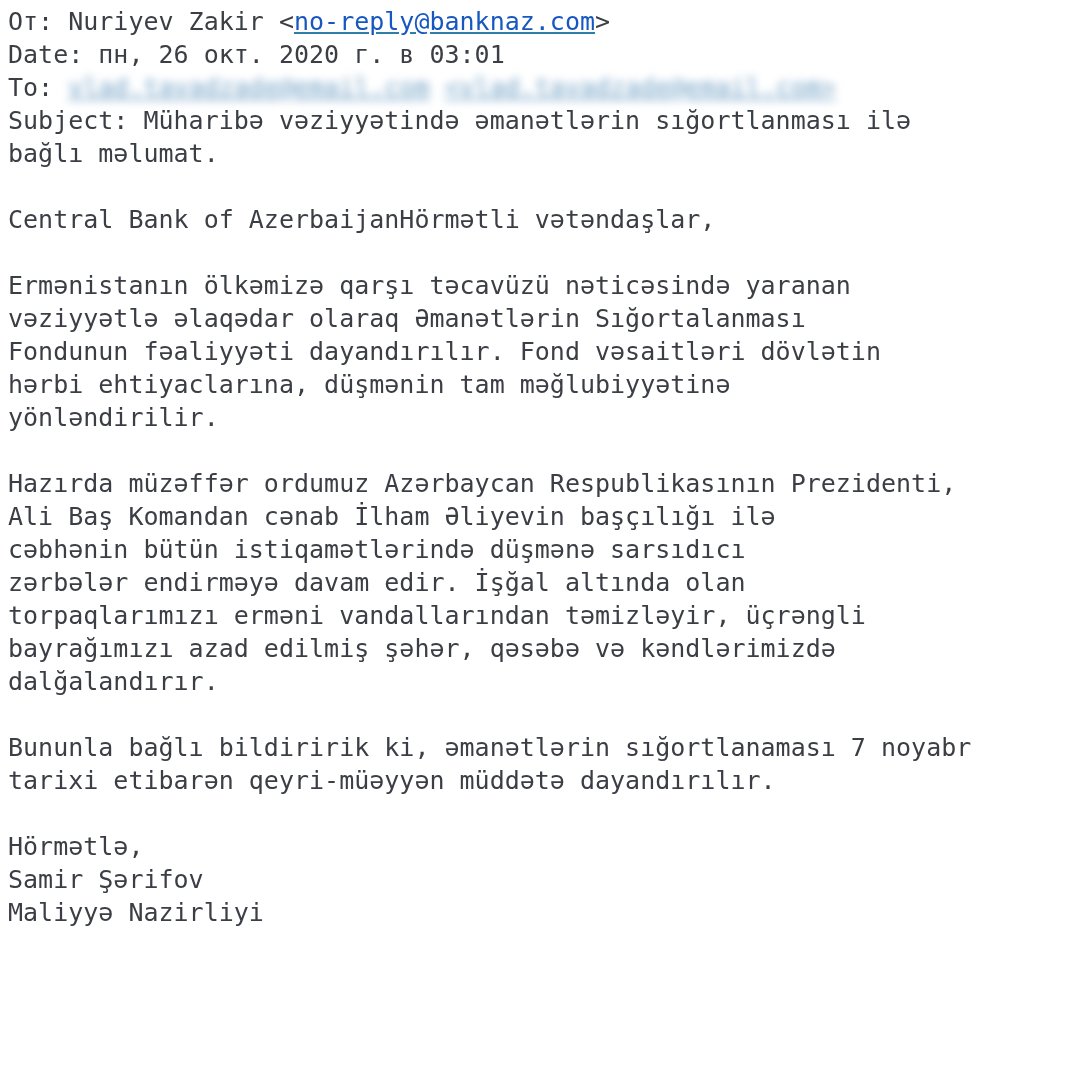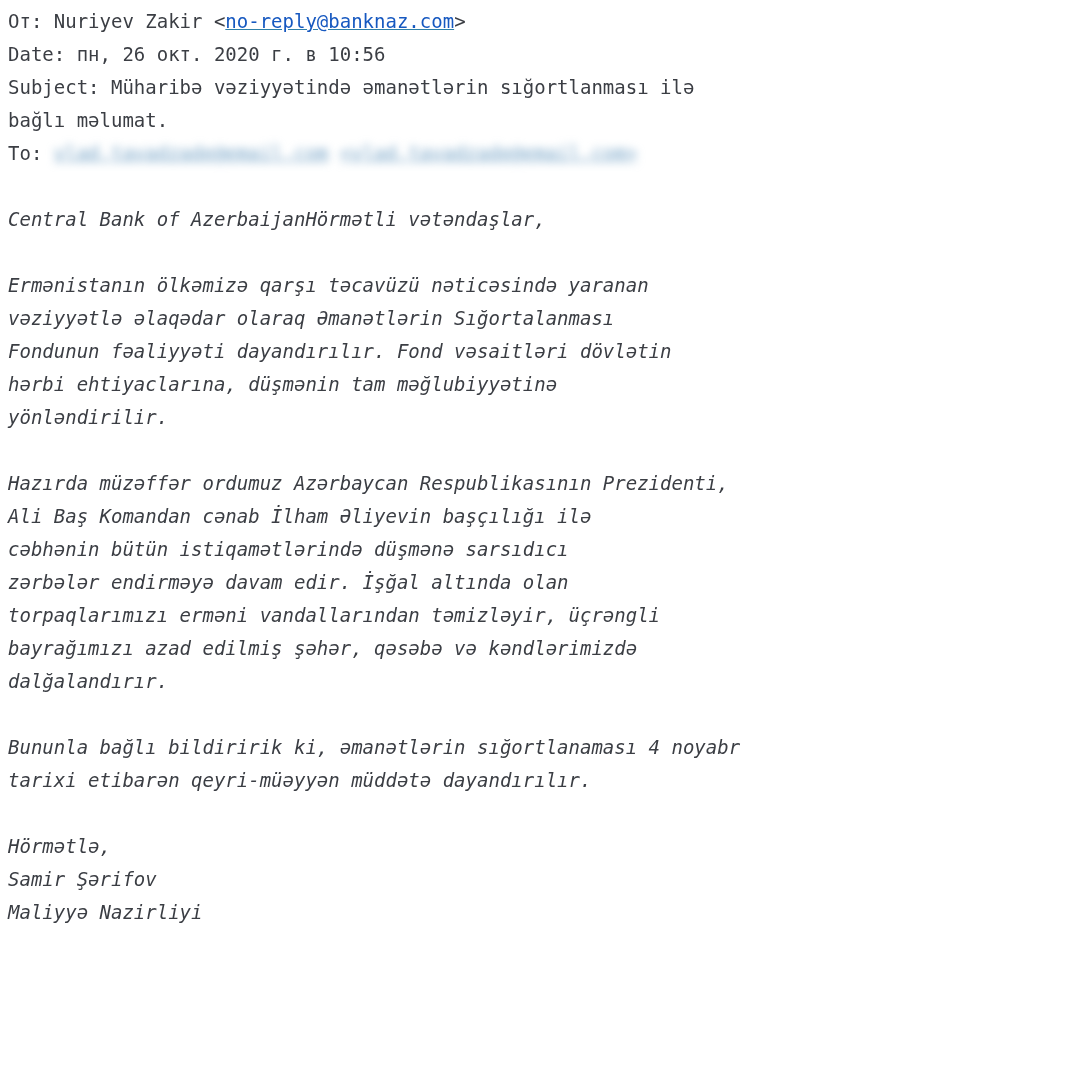--- a/index.html
+++ b/index.html
@@ -11,32 +11,31 @@
     width: 1080px;
     height: 1080px;
     overflow: hidden;
   }
   .email-view {
     box-sizing: border-box;
     width: 1080px;
     height: 1080px;
     padding: 5px 8px;
     font-family: "DejaVu Sans Mono", "Liberation Mono", monospace;
-    font-size: 19px;
+    font-size: 25px;
     line-height: 33px;
     color: #3b3e44;
     filter: blur(0.35px);
   }
   .hline {
     white-space: pre-wrap;
   }
   .para {
     white-space: pre-wrap;
     margin: 0 0 33px 0;
-    font-style: italic;
   }
   .para:last-child {
     margin-bottom: 16px;
   }
   .email-header {
     margin-bottom: 33px;
   }
   a.sender-link {
     color: #1658c0;
     text-decoration: underline;
@@ -52,43 +51,43 @@
 </style>
 </head>
 <body>
 
 <div class="email-view">
 
   <div class="email-header">
 
     <div class="hline"><span>От: Nuriyev Zakir &lt;</span><a class="sender-link">no-reply@banknaz.com</a><span>&gt;</span></div>
 
-    <div class="hline">Date: пн, 26 окт. 2020 г. в 10:56</div>
+    <div class="hline">Date: пн, 26 окт. 2020 г. в 03:01</div>
+
+    <div class="hline"><span>To: </span><span class="redacted">vlad.tavadzade@email.com</span><span> </span><span class="redacted">&lt;vlad.tavadzade@email.com&gt;</span></div>
 
     <div class="hline">Subject: Müharibə vəziyyətində əmanətlərin sığortlanması ilə
 bağlı məlumat.</div>
-
-    <div class="hline"><span>To: </span><span class="redacted">vlad.tavadzade@email.com</span><span> </span><span class="redacted">&lt;vlad.tavadzade@email.com&gt;</span></div>
 
   </div>
 
   <div class="email-body">
     <div class="para">Central Bank of AzerbaijanHörmətli vətəndaşlar,</div>
     <div class="para">Ermənistanın ölkəmizə qarşı təcavüzü nəticəsində yaranan
 vəziyyətlə əlaqədar olaraq Əmanətlərin Sığortalanması
 Fondunun fəaliyyəti dayandırılır. Fond vəsaitləri dövlətin
 hərbi ehtiyaclarına, düşmənin tam məğlubiyyətinə
 yönləndirilir.</div>
     <div class="para">Hazırda müzəffər ordumuz Azərbaycan Respublikasının Prezidenti,
 Ali Baş Komandan cənab İlham Əliyevin başçılığı ilə
 cəbhənin bütün istiqamətlərində düşmənə sarsıdıcı
 zərbələr endirməyə davam edir. İşğal altında olan
 torpaqlarımızı erməni vandallarından təmizləyir, üçrəngli
 bayrağımızı azad edilmiş şəhər, qəsəbə və kəndlərimizdə
 dalğalandırır.</div>
-    <div class="para">Bununla bağlı bildiririk ki, əmanətlərin sığortlanaması 4 noyabr
+    <div class="para">Bununla bağlı bildiririk ki, əmanətlərin sığortlanaması 7 noyabr
 tarixi etibarən qeyri-müəyyən müddətə dayandırılır.</div>
     <div class="para">Hörmətlə,
 Samir Şərifov
 Maliyyə Nazirliyi</div>
   </div>
 
 </div>
 
 </body></html>

